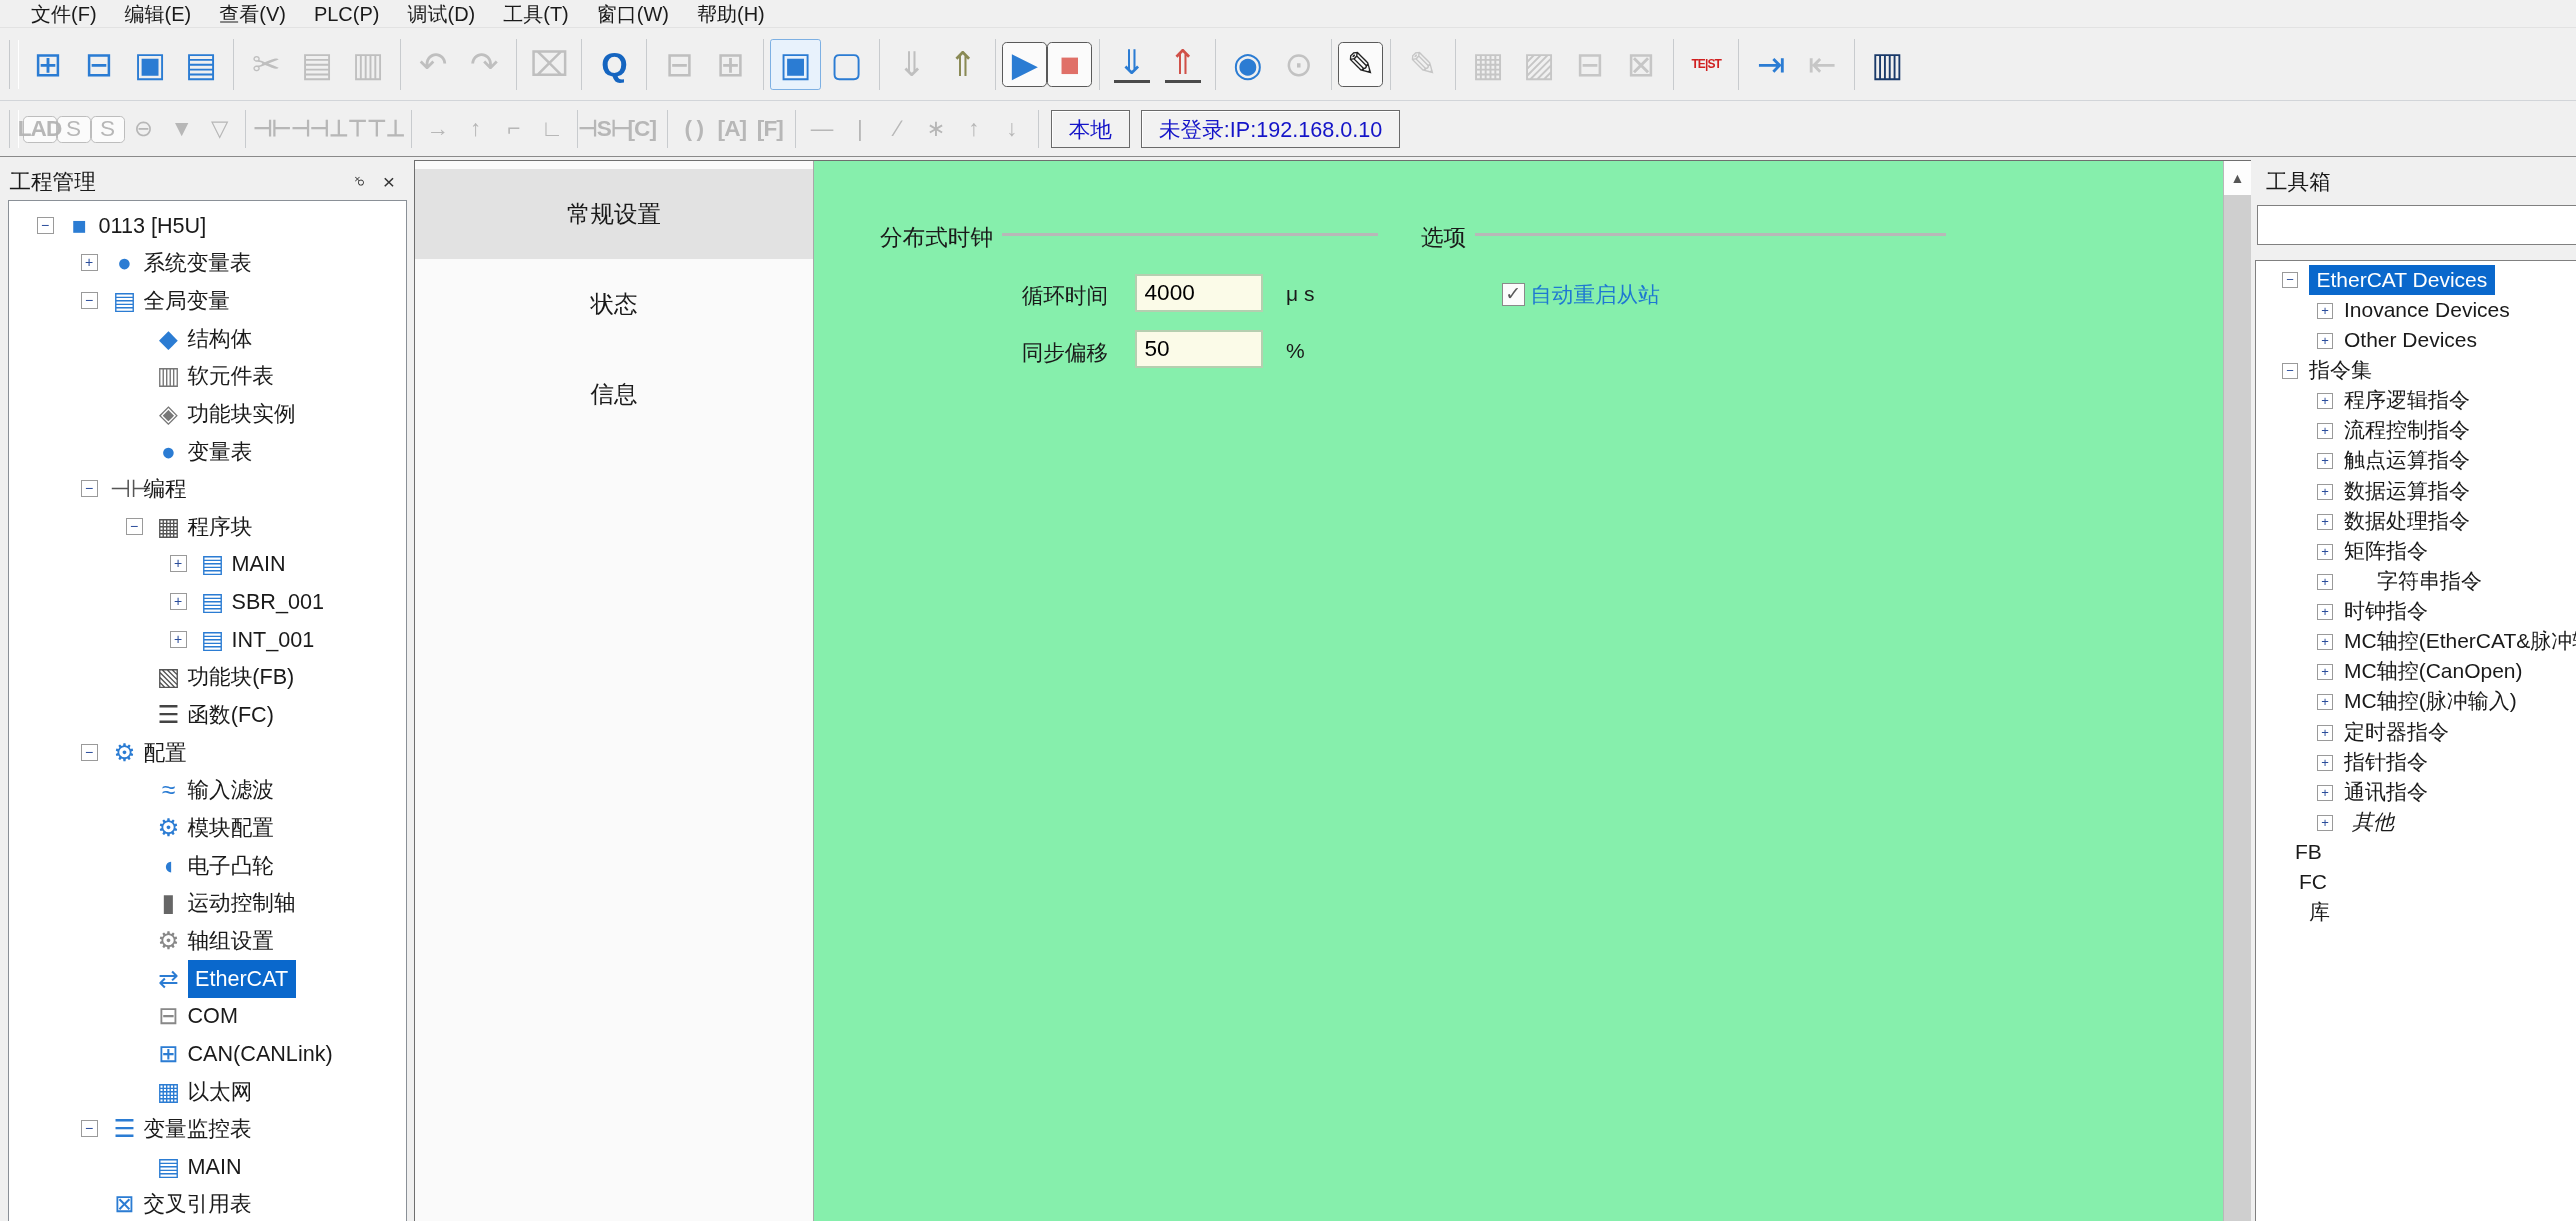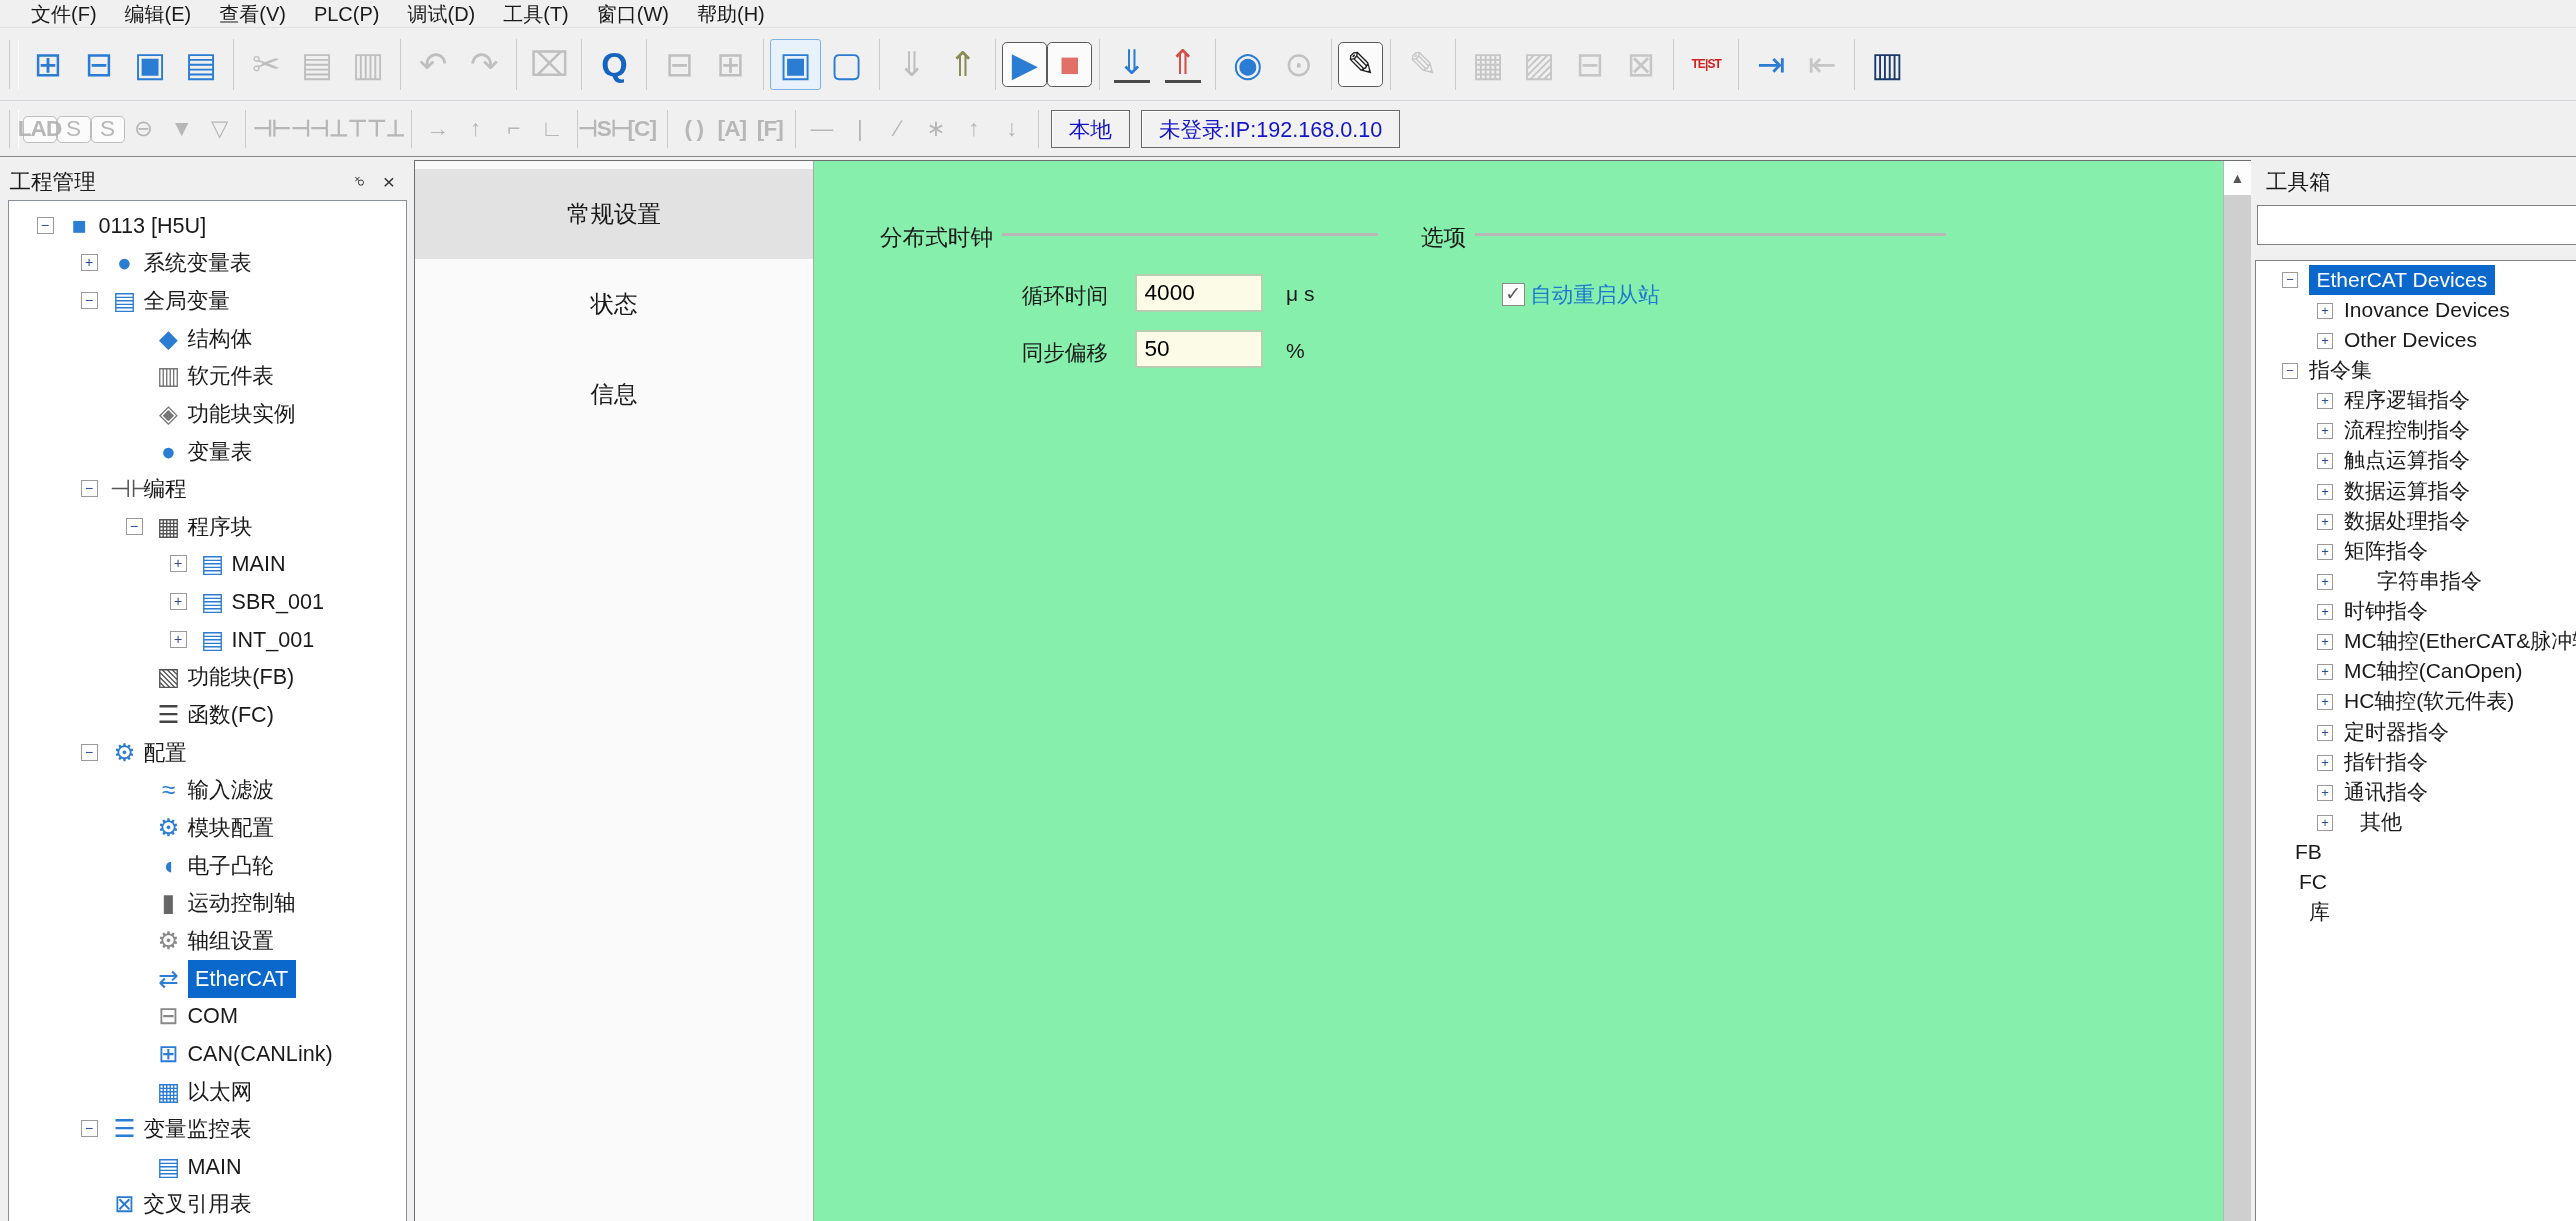--- a/index.html
+++ b/index.html
@@ -522,37 +522,37 @@
       <div class="tree-row" style="top: 365px;">
         <span class="exp-box" style="left: 61px;">+</span>
         <span class="tlabel" style="left: 88px;">MC轴控(EtherCAT&amp;脉冲输</span>
       </div>
       <div class="tree-row" style="top: 395px;">
         <span class="exp-box" style="left: 61px;">+</span>
         <span class="tlabel" style="left: 88px;">MC轴控(CanOpen)</span>
       </div>
       <div class="tree-row" style="top: 425px;">
         <span class="exp-box" style="left: 61px;">+</span>
-        <span class="tlabel" style="left: 88px;">HC轴控(软元件表)</span>
+        <span class="tlabel" style="left: 88px;">MC轴控(脉冲输入)</span>
       </div>
       <div class="tree-row" style="top: 456px;">
         <span class="exp-box" style="left: 61px;">+</span>
         <span class="tlabel" style="left: 88px;">定时器指令</span>
       </div>
       <div class="tree-row" style="top: 486px;">
         <span class="exp-box" style="left: 61px;">+</span>
         <span class="tlabel" style="left: 88px;">指针指令</span>
       </div>
       <div class="tree-row" style="top: 516px;">
         <span class="exp-box" style="left: 61px;">+</span>
         <span class="tlabel" style="left: 88px;">通讯指令</span>
       </div>
       <div class="tree-row" style="top: 546px;">
         <span class="exp-box" style="left: 61px;">+</span>
-        <span class="tlabel" style="left: 104px;">其他</span>
+        <span class="tlabel" style="left: 96px; font-style: italic;">其他</span>
       </div>
       <div class="tree-row" style="top: 576px;">
         <span class="tlabel" style="left: 39px;">FB</span>
       </div>
       <div class="tree-row" style="top: 606px;">
         <span class="tlabel" style="left: 43px;">FC</span>
       </div>
       <div class="tree-row" style="top: 636px;">
         <span class="tlabel" style="left: 53px;">库</span>
       </div>

